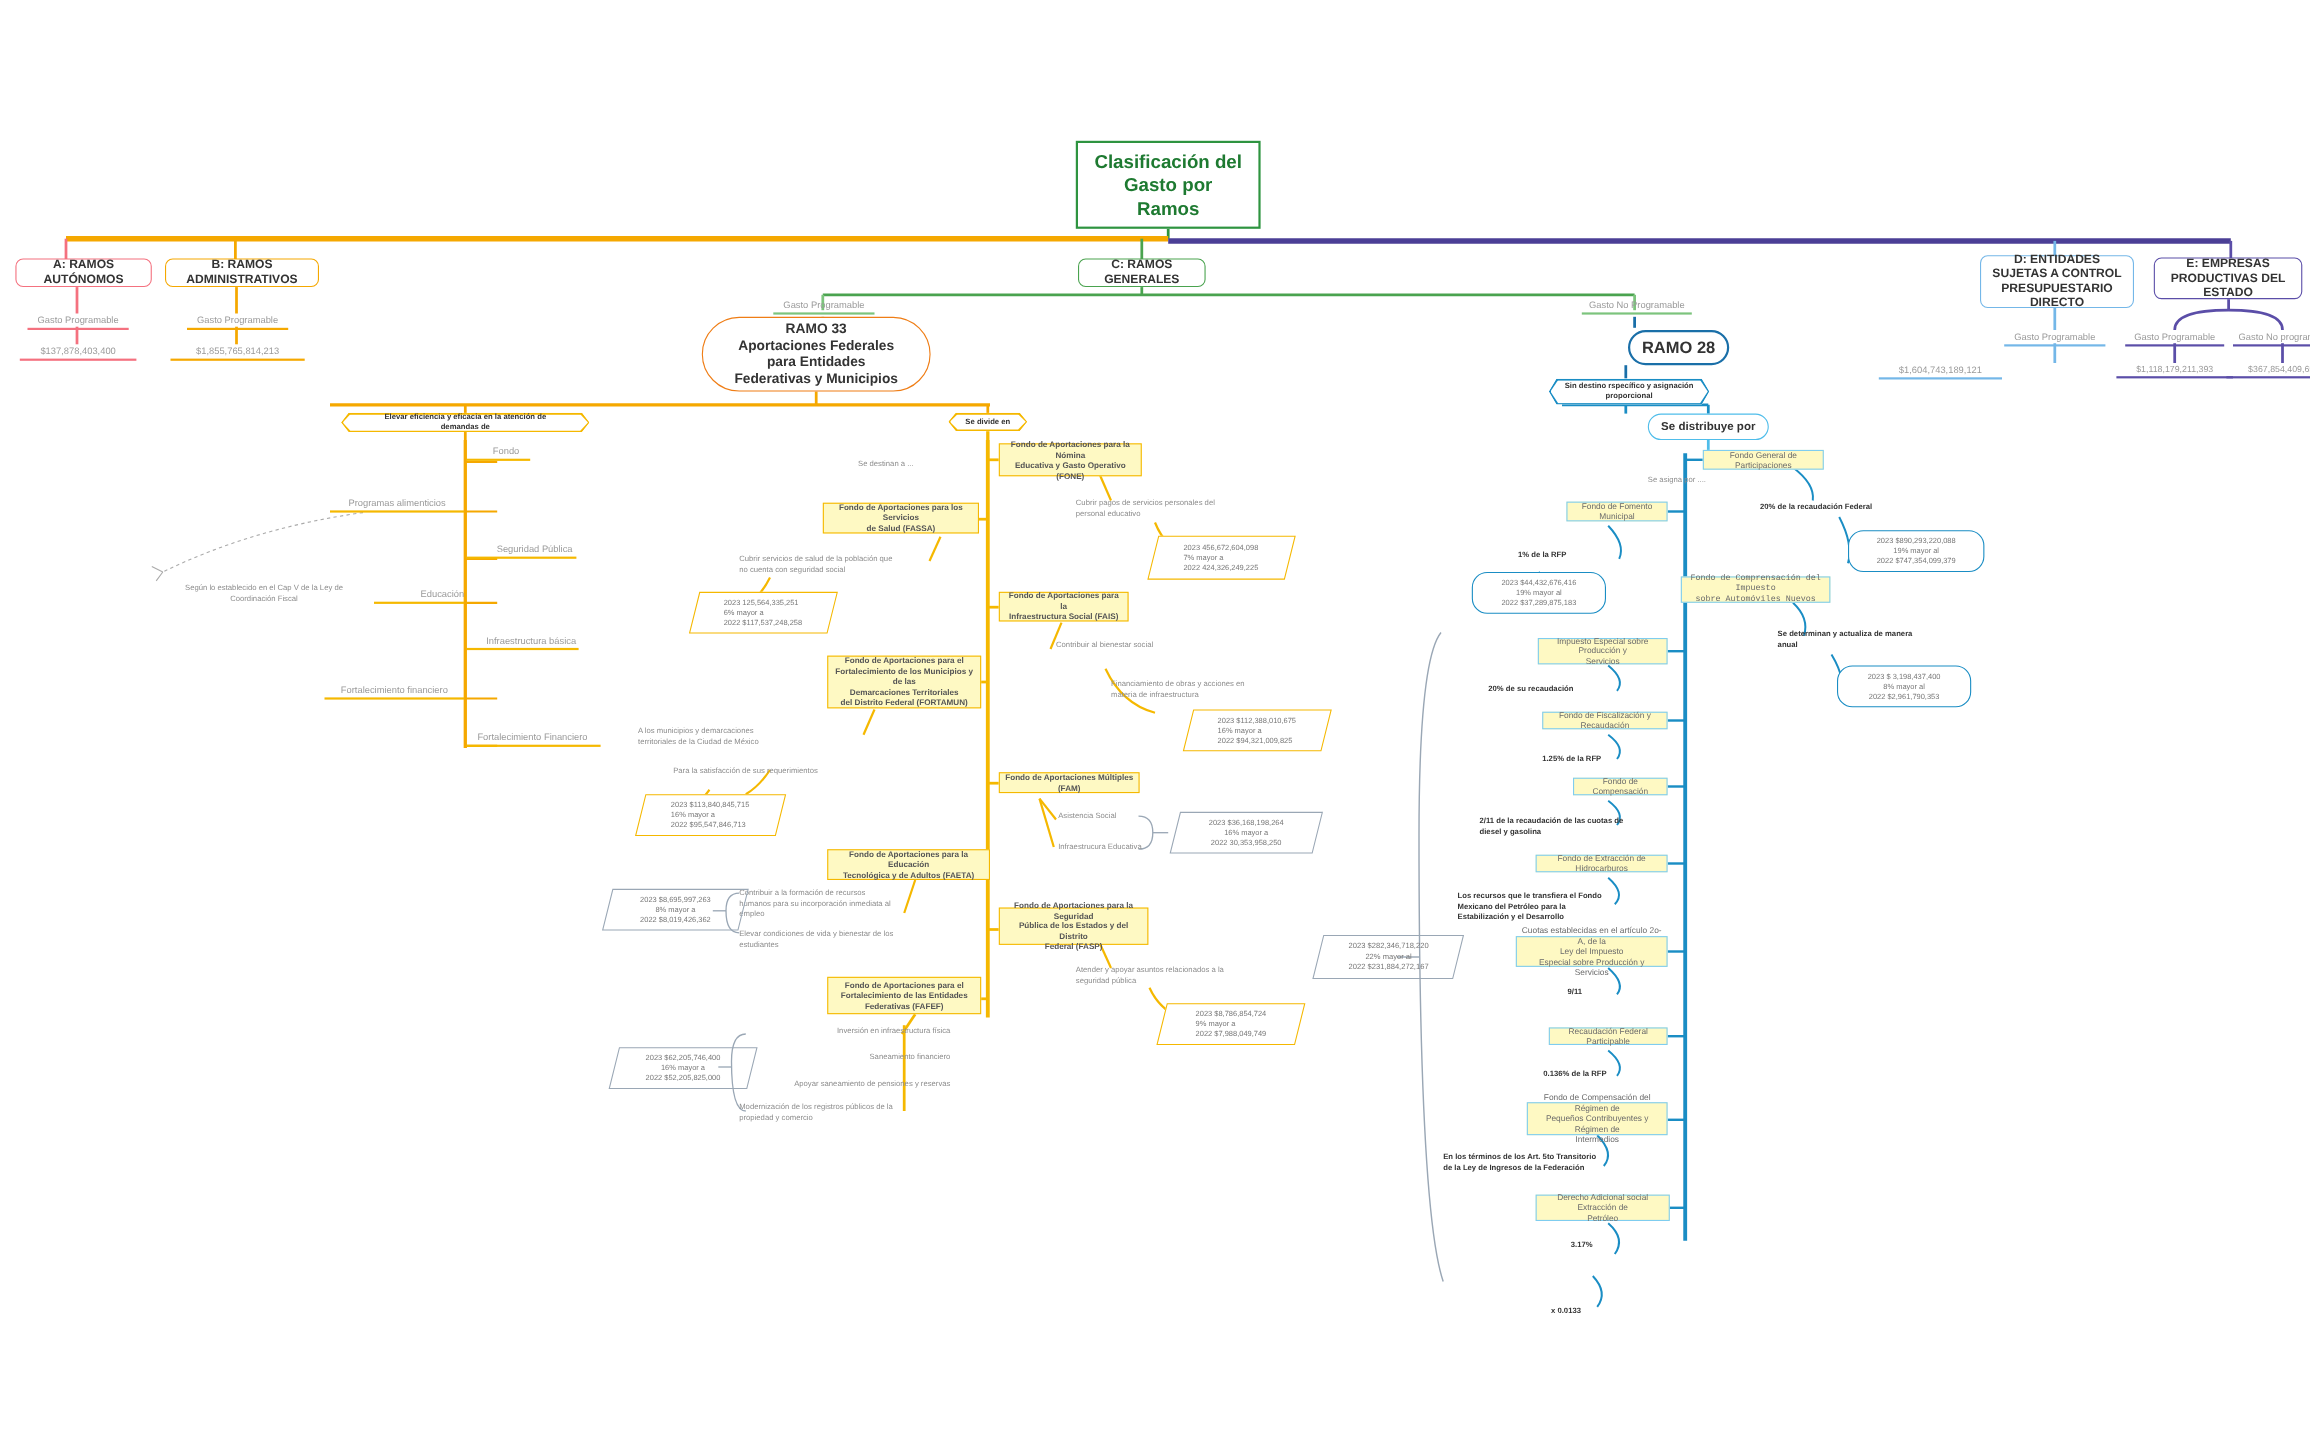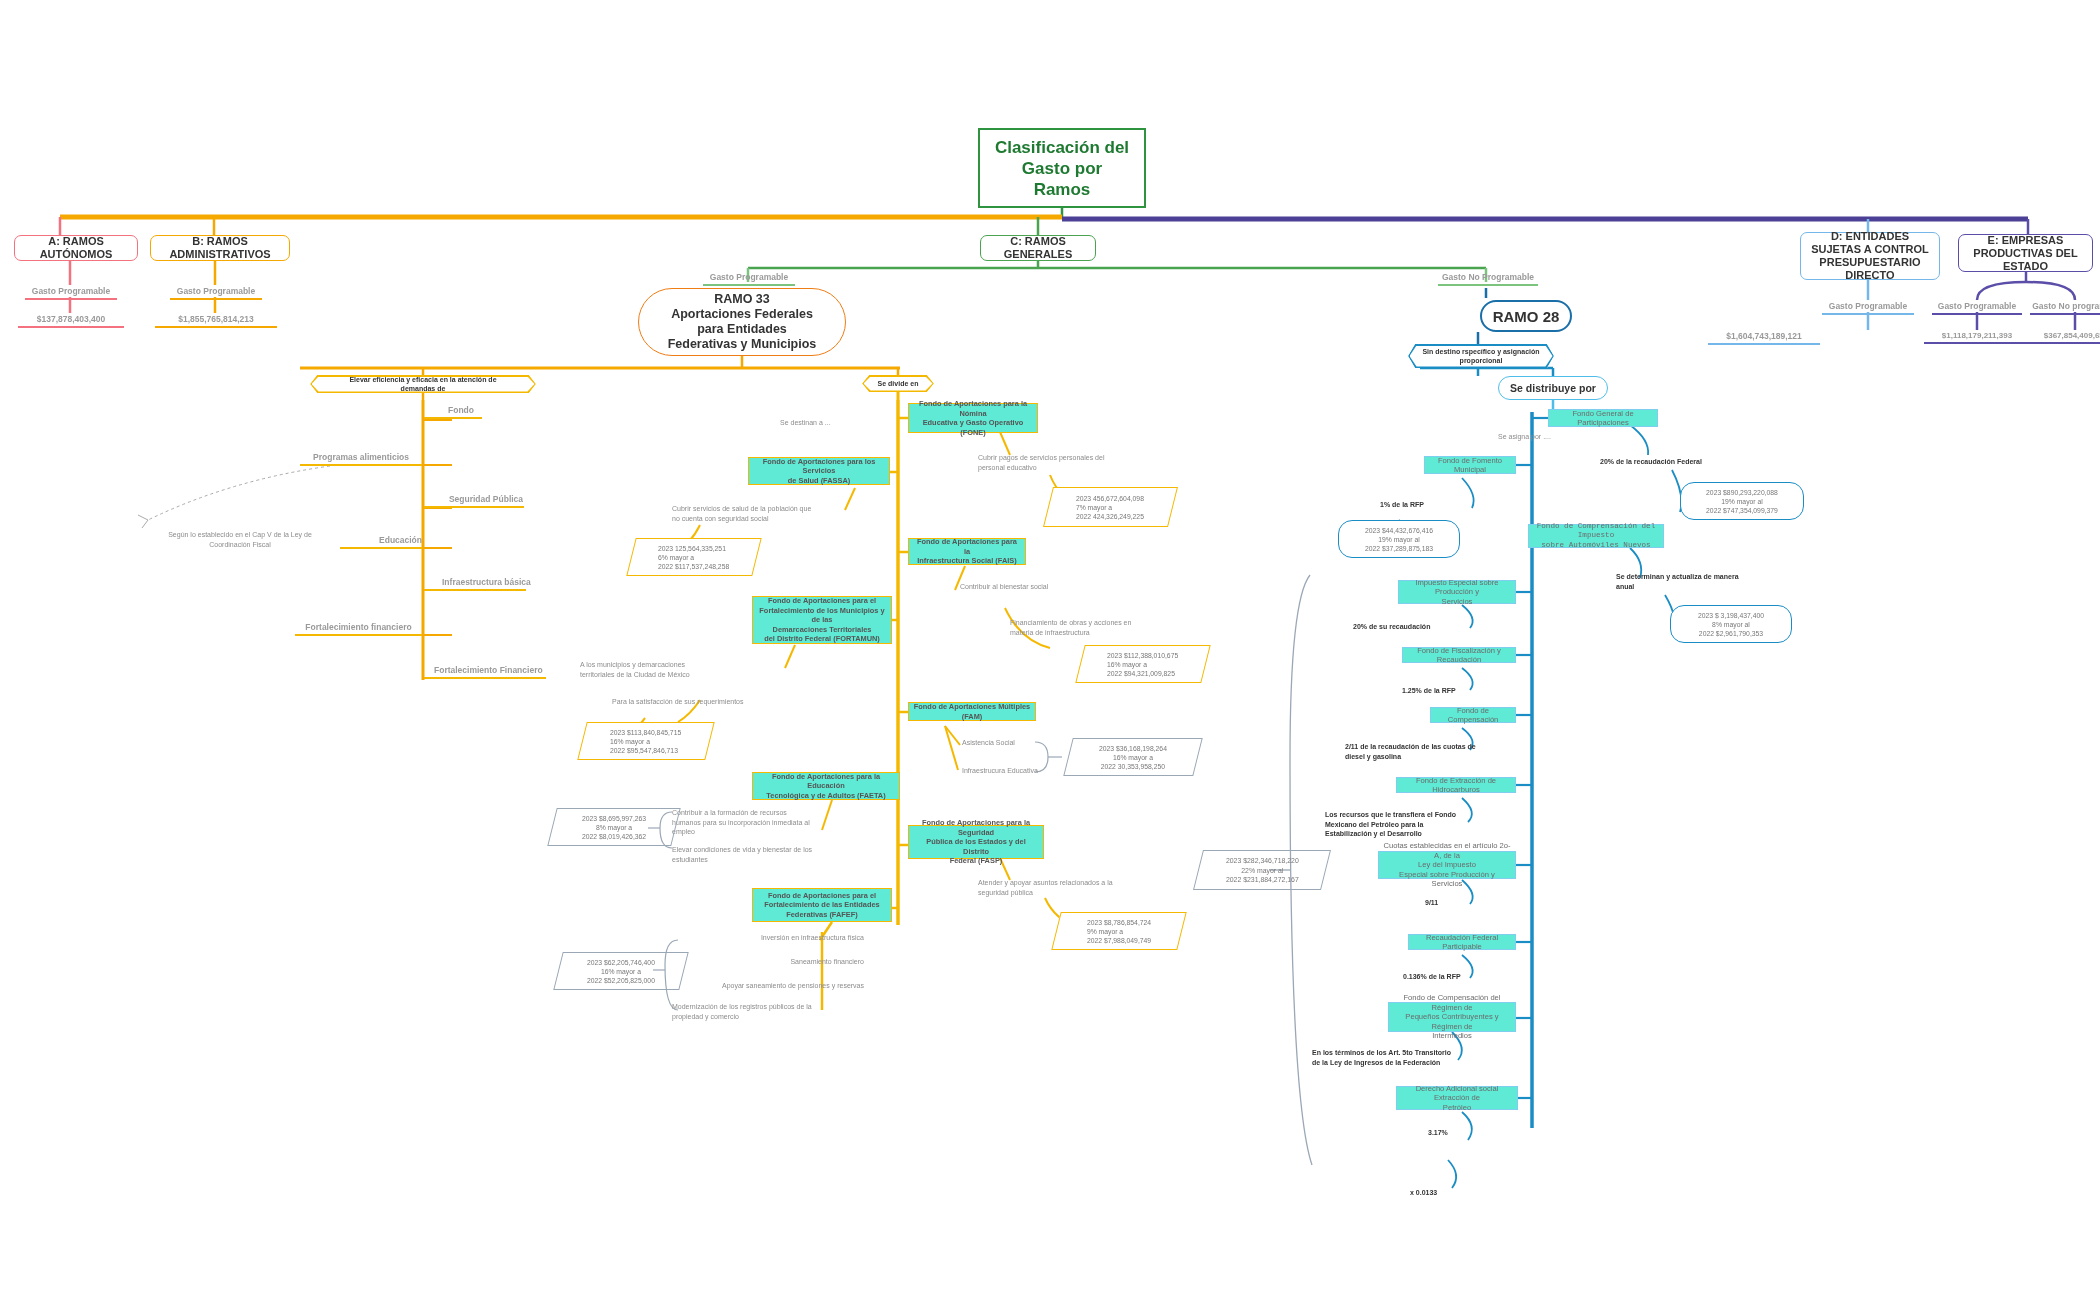--- a/index.html
+++ b/index.html
@@ -1,19 +1,19 @@
 <!DOCTYPE html>
 <html><head>
 <meta charset="utf-8">
 <style>
   html,body{margin:0;padding:0;background:#ffffff;}
   body{width:2100px;height:1300px;position:relative;overflow:hidden;
        font-family:"Liberation Sans", sans-serif;color:#4a4a4a;}
   .node{position:absolute;box-sizing:border-box;}
-  .lbl{position:absolute;box-sizing:border-box;text-align:center;font-weight:bold;}
+  .lbl{position:absolute;box-sizing:border-box;text-align:center;}
 
   
   #root{left:978px;top:128px;width:168px;height:80px;border:2px solid #2e9440;
         background:#fff;display:flex;align-items:center;justify-content:center;
         color:#1e7a31;font-weight:bold;font-size:17px;line-height:21px;text-align:center;}
 
   
   .cat{border-radius:7px;background:#fff;display:flex;align-items:center;
        justify-content:center;text-align:center;font-weight:bold;font-size:11px;
        color:#333;padding:3px 5px;line-height:13px;}
@@ -39,21 +39,21 @@
           font-size:10.5px;font-weight:bold;color:#333;}
 
   
   .hexa{position:absolute;box-sizing:border-box;display:flex;align-items:center;
         justify-content:center;text-align:center;background:#fff;font-size:7px;
         font-weight:bold;color:#333;line-height:9px;padding:2px 12px;
         clip-path:polygon(7px 0,calc(100% - 7px) 0,100% 50%,calc(100% - 7px) 100%,7px 100%,0 50%);}
   .hexb{position:absolute;inset:0;clip-path:polygon(7px 0,calc(100% - 7px) 0,100% 50%,calc(100% - 7px) 100%,7px 100%,0 50%);}
 
   
-  .fund{background:#5eead4;display:flex;align-items:center;justify-content:center;
+  .fund{background:#fef9c3;display:flex;align-items:center;justify-content:center;
         text-align:center;font-size:7.4px;font-weight:bold;line-height:9.5px;
         color:#555;padding:2px 4px;}
   .fund.y{border:1.5px solid #f5b800;}
   .fund.c{border:1.3px solid #7fcdef;color:#6b6b6b;font-weight:normal;font-size:7.6px;}
 
   
   .par{position:absolute;background:#fff;display:flex;align-items:center;
        justify-content:center;font-size:6.8px;line-height:9px;color:#777;
        padding:3px 10px;box-sizing:border-box;text-align:left;}
   .par-y{border:1.5px solid #f5b800;transform:skewX(-14deg);}

